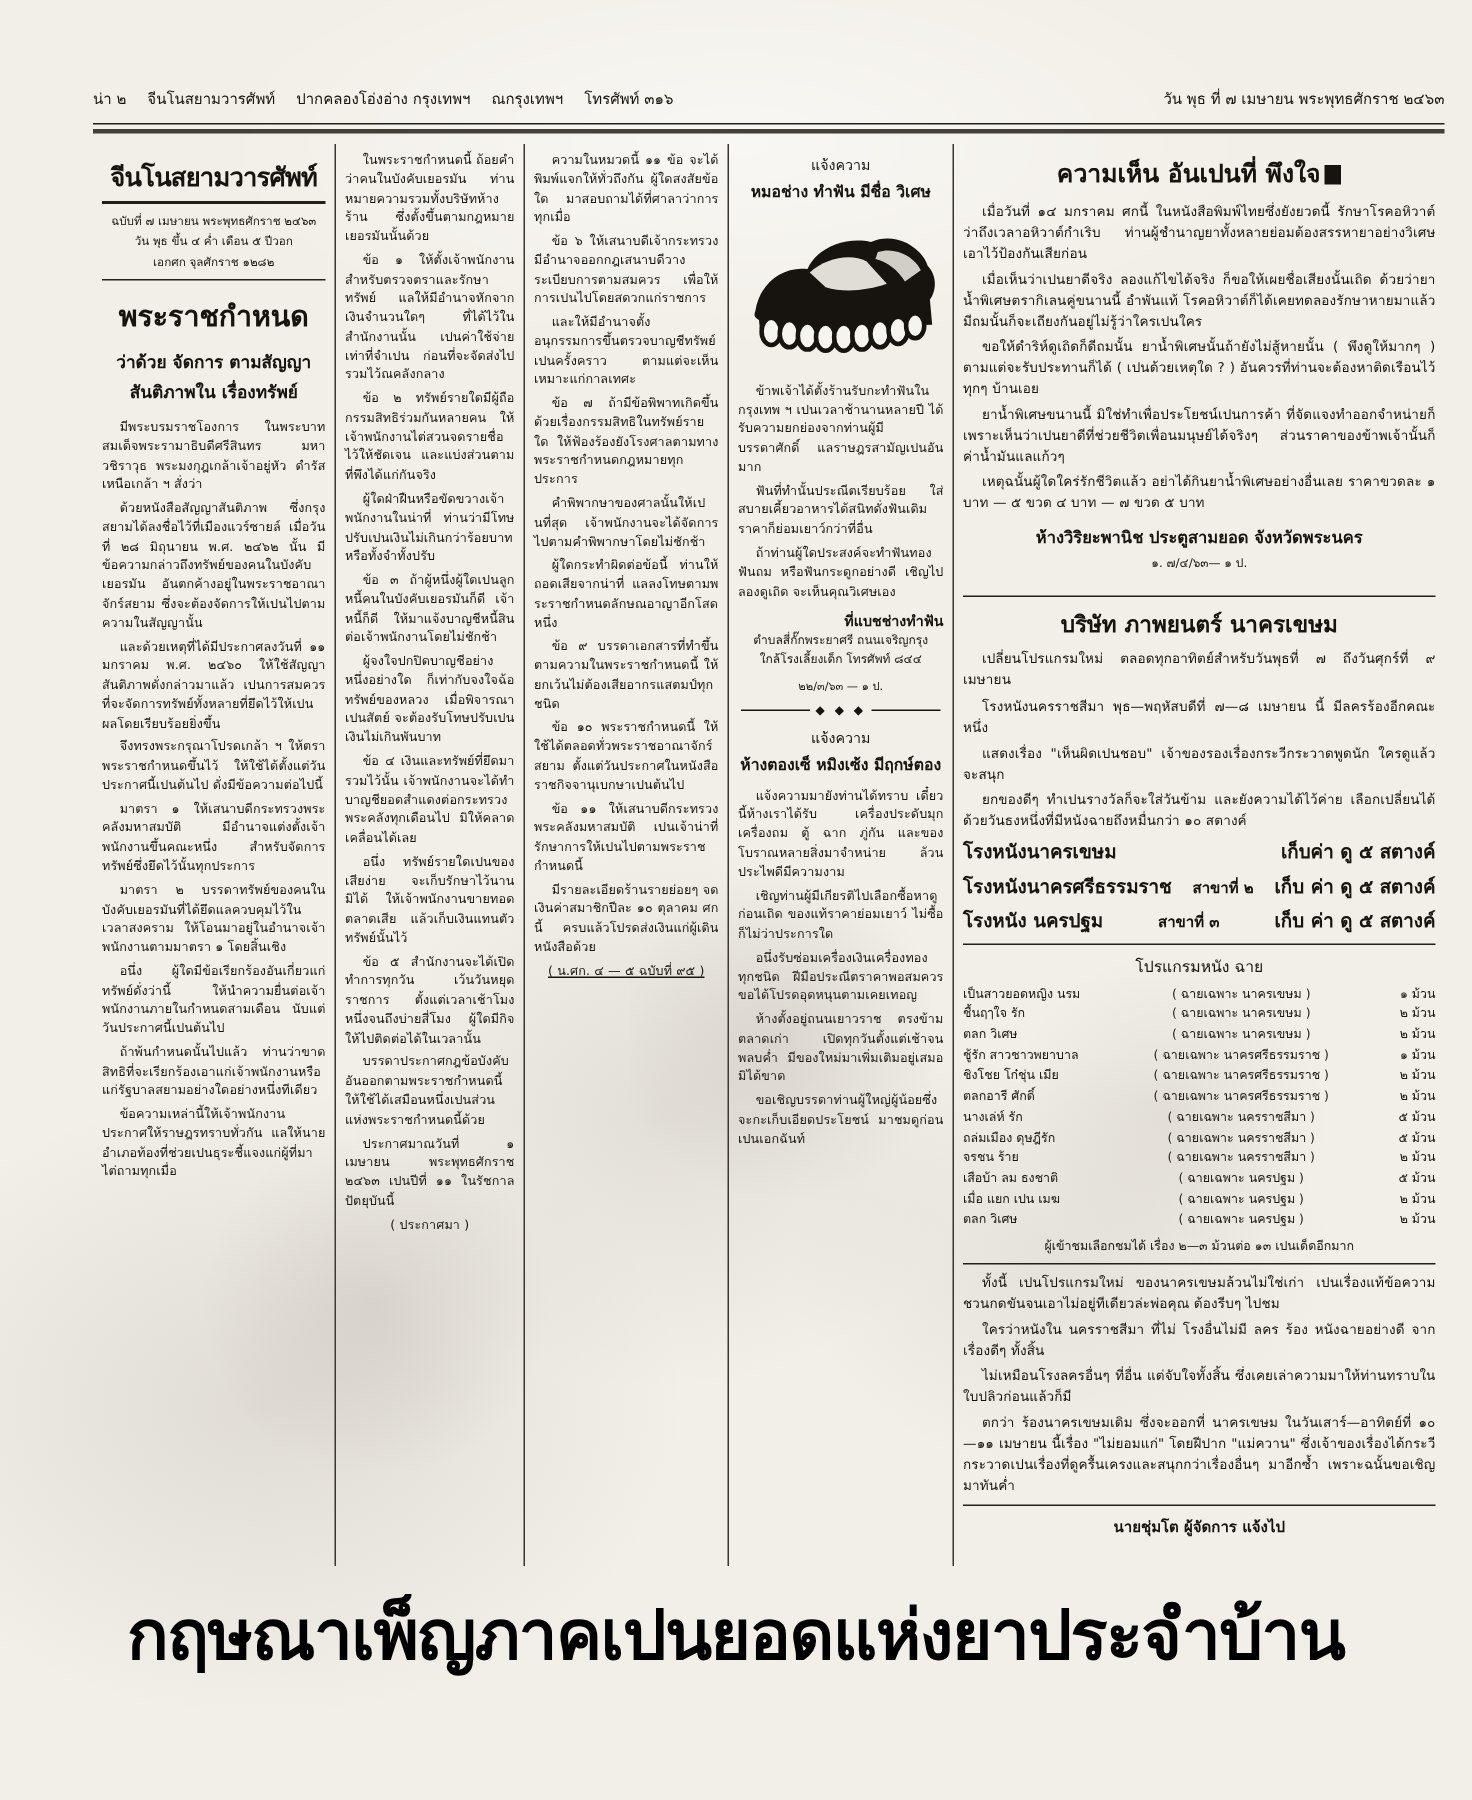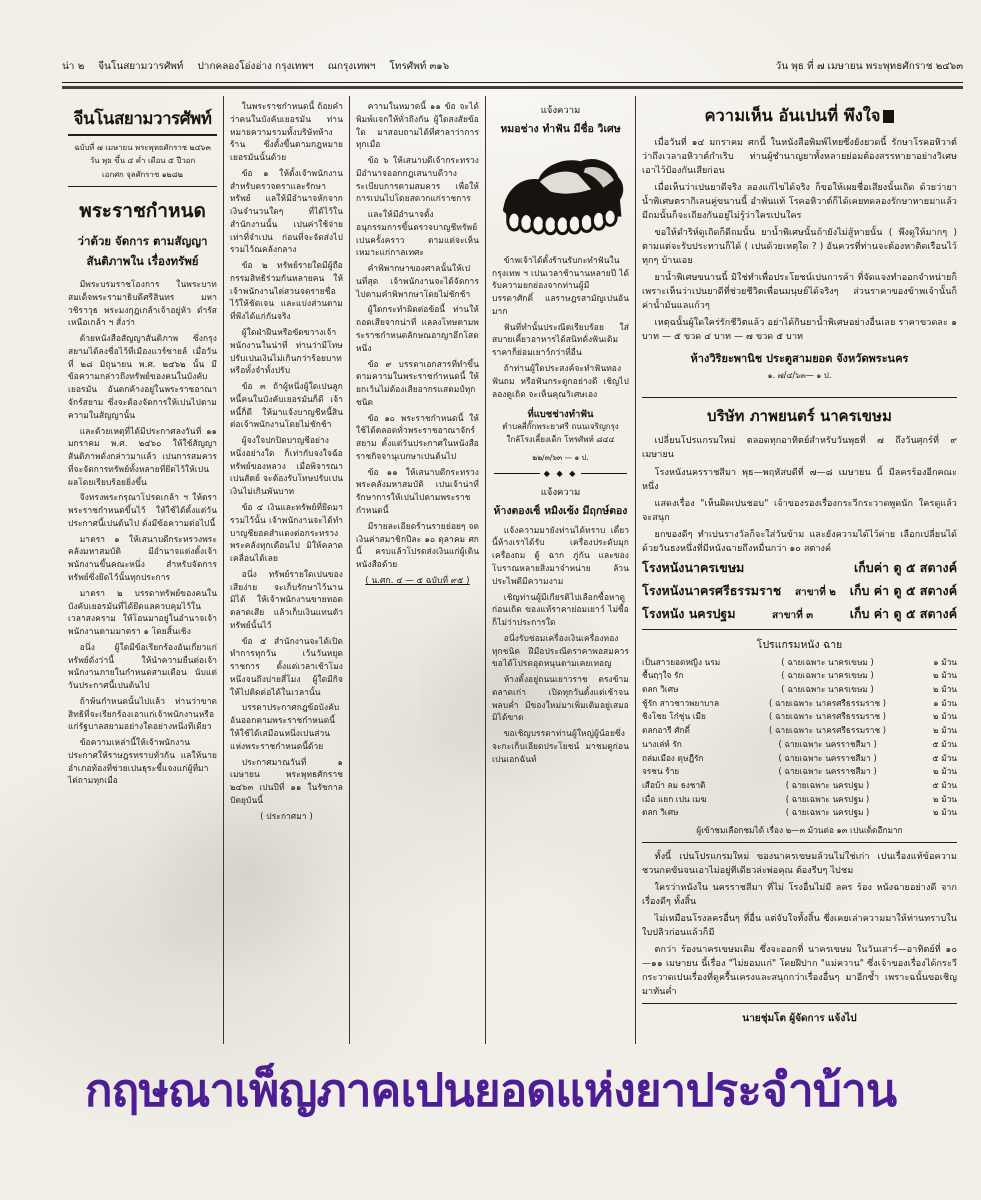--- a/index.html
+++ b/index.html
@@ -53,21 +53,21 @@
   }
   .masthead-line { font-size:7.8px; text-align:center; line-height:1.7; }
 
   .decree-title { font-size:19px; font-weight:bold; text-align:center; margin:8px 0 6px 0; }
   .decree-sub   { font-size:11.5px; font-weight:bold; text-align:center; line-height:1.8; margin-bottom:6px; }
 
   
   .kicker { font-size:9.5px; text-align:center; margin-top:2px; }
   .ad-title { font-size:10.5px; font-weight:bold; text-align:center; line-height:1.7; margin:3px 0 4px 0; }
   .denture-wrap { text-align:center; margin:2px 0 6px 0; }
-  .ad-sign { font-size:9.5px; font-weight:bold; text-align:center; margin-top:6px; }
+  .ad-sign { font-size:9.5px; font-weight:bold; text-align:right; margin-top:6px; }
   .ad-addr { font-size:8px; text-align:center; line-height:1.6; }
   .ad-date { font-size:7.5px; text-align:center; margin:4px 0; }
   .ornament { display:flex; align-items:center; margin:6px 2px; }
   .ornament::before, .ornament::after { content:""; flex:1; border-top:1.5px solid #17140f; }
   .ornament .glyphs { font-size:8px; padding:0 4px; letter-spacing:2px; }
 
   
   .c5 .dense { font-size:9px; line-height:1.56; }
   .opinion-title { font-size:16.5px; font-weight:bold; text-align:center; margin:2px 0 7px 0; }
   .blk-square { display:inline-block; width:11px; height:13px; background:#17140f; vertical-align:-2px; margin-left:3px; }
@@ -84,21 +84,21 @@
   .program-row .p-title { flex:0 0 104px; white-space:nowrap; overflow:hidden; }
   .program-row .p-venue { flex:1; text-align:center; white-space:nowrap; overflow:hidden; }
   .program-row .p-reels { flex:0 0 48px; text-align:right; white-space:nowrap; }
   .program-note { font-size:8.3px; text-align:center; margin:3px 0 2px 0; }
   .sig-right { font-size:10px; font-weight:bold; text-align:center; margin-top:6px; }
 
   
   .banner {
     position:absolute; left:50px; right:50px; top:1062px;
     font-size:46px; font-weight:bold; text-align:center; white-space:nowrap;
-    letter-spacing:-1px; line-height:1.25; color:#4c1d95;
+    letter-spacing:-1px; line-height:1.25; color:#000000;
   }
 
   .stain { position:absolute; pointer-events:none; }
 </style>
 </head>
 <body>
 
 <div class="page-header">
   <div>
     
@@ -156,20 +156,21 @@
       </div>
     <p class="dense centered">( ประกาศมา )</p>
   </div>
 
   <div class="col c3">
     <div class="dense">
 
     <p>ความในหมวดนี้ ๑๑ ข้อ จะได้พิมพ์แจกให้ทั่วถึงกัน ผู้ใดสงสัยข้อใด มาสอบถามได้ที่ศาลาว่าการทุกเมื่อ</p>
         <p>ข้อ ๖ ให้เสนาบดีเจ้ากระทรวง มีอำนาจออกกฎเสนาบดีวางระเบียบการตามสมควร เพื่อให้การเปนไปโดยสดวกแก่ราชการ</p>
         <p>และให้มีอำนาจตั้งอนุกรรมการขึ้นตรวจบาญชีทรัพย์เปนครั้งคราว ตามแต่จะเห็นเหมาะแก่กาลเทศะ</p>
+        <p>ข้อ ๗ ถ้ามีข้อพิพาทเกิดขึ้นด้วยเรื่องกรรมสิทธิในทรัพย์รายใด ให้ฟ้องร้องยังโรงศาลตามทางพระราชกำหนดกฎหมายทุกประการ</p>
         <p>คำพิพากษาของศาลนั้นให้เปนที่สุด เจ้าพนักงานจะได้จัดการไปตามคำพิพากษาโดยไม่ชักช้า</p>
         <p>ผู้ใดกระทำผิดต่อข้อนี้ ท่านให้ถอดเสียจากน่าที่ แลลงโทษตามพระราชกำหนดลักษณอาญาอีกโสดหนึ่ง</p>
         <p>ข้อ ๙ บรรดาเอกสารที่ทำขึ้นตามความในพระราชกำหนดนี้ ให้ยกเว้นไม่ต้องเสียอากรแสตมป์ทุกชนิด</p>
         <p>ข้อ ๑๐ พระราชกำหนดนี้ ให้ใช้ได้ตลอดทั่วพระราชอาณาจักร์สยาม ตั้งแต่วันประกาศในหนังสือราชกิจจานุเบกษาเปนต้นไป</p>
         <p>ข้อ ๑๑ ให้เสนาบดีกระทรวงพระคลังมหาสมบัติ เปนเจ้าน่าที่รักษาการให้เปนไปตามพระราชกำหนดนี้</p>
         <p>มีรายละเอียดร้านรายย่อยๆ จดเงินค่าสมาชิกปีละ ๑๐ ตุลาคม ศกนี้ ครบแล้วโปรดส่งเงินแก่ผู้เดินหนังสือด้วย</p>
       </div>
     <p class="dense centered" style="text-decoration:underline;">( น.ศก. ๔ — ๕ ฉบับที่ ๙๕ )</p>
   </div>
 

